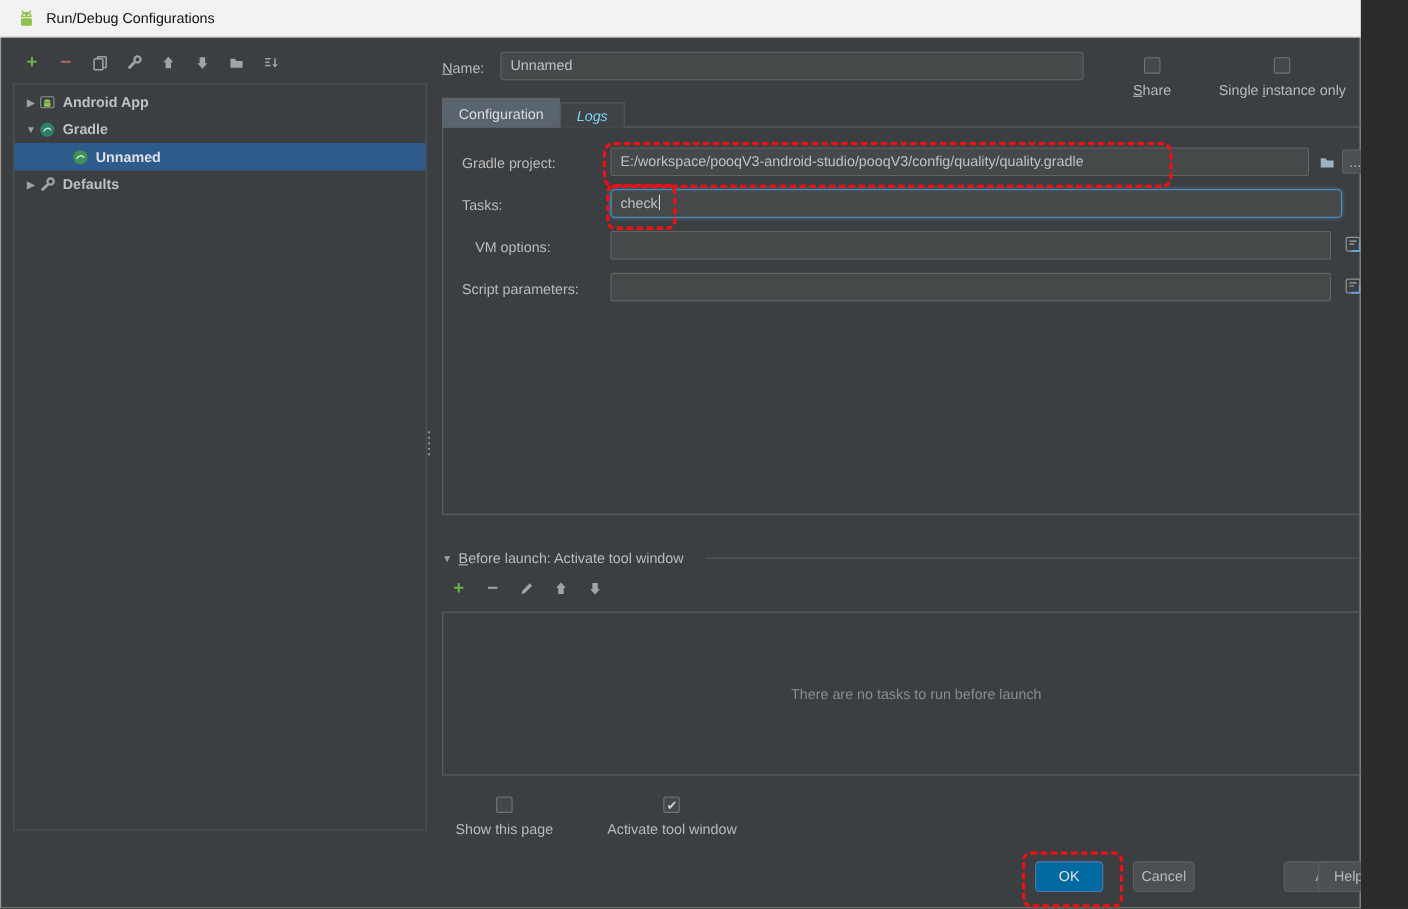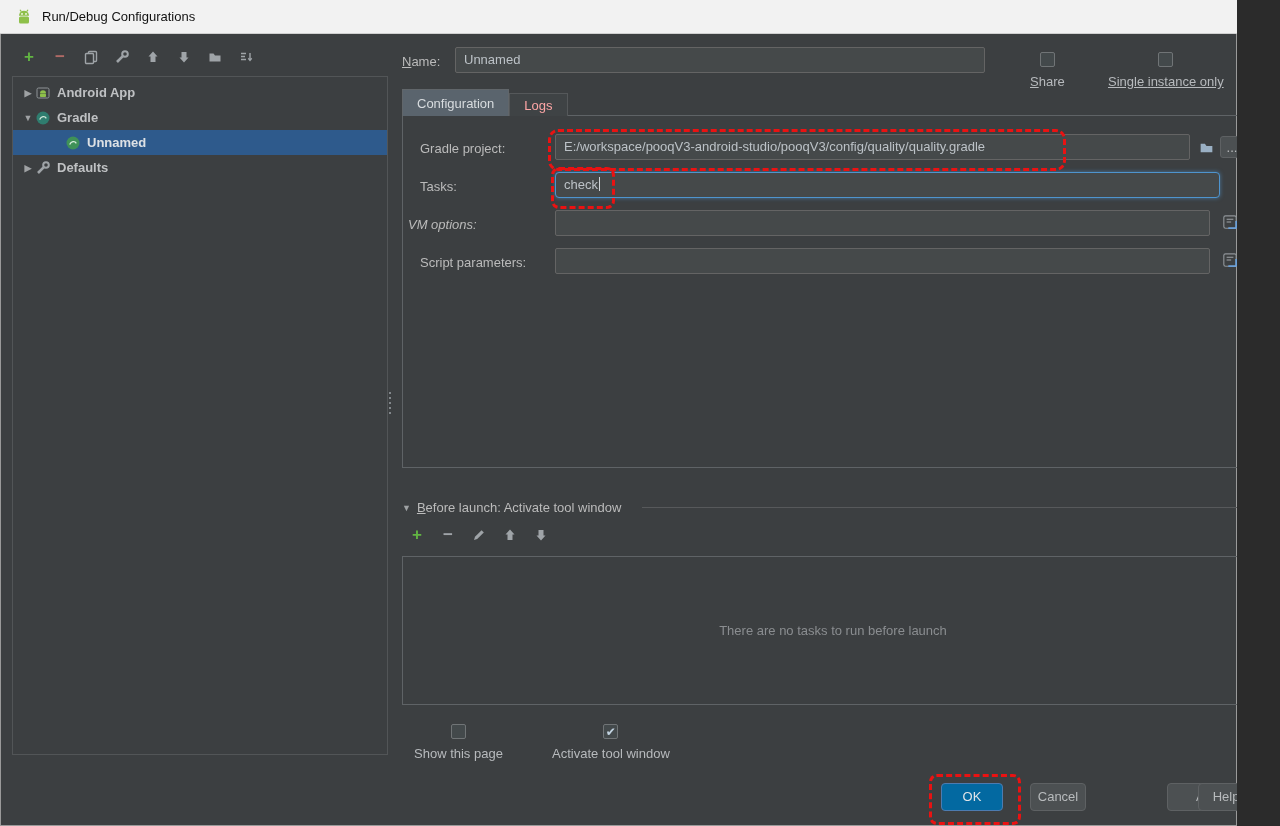--- a/index.html
+++ b/index.html
@@ -29,21 +29,21 @@
     display:flex;align-items:center;justify-content:center;color:#b8bbbd;cursor:pointer;}
   .icon-btn{position:absolute;width:22px;height:22px;display:flex;align-items:center;justify-content:center;cursor:pointer;}
   .annotation{position:absolute;border:3px dashed #ea1212;border-radius:10px;pointer-events:none;z-index:9;}
   .checkbox{width:15px;height:15px;background:#43494b;border:1px solid #707476;border-radius:2px;box-sizing:border-box;
     display:inline-flex;align-items:center;justify-content:center;font-size:12px;line-height:1;color:#c3d4e2;flex:0 0 auto;}
   .cb-row{position:absolute;display:flex;align-items:center;gap:7px;cursor:pointer;color:#b7babd;flex-direction:column;}
   
   .tabrow{position:absolute;left:402px;top:89px;display:flex;align-items:flex-end;z-index:2;justify-content:center;}
   .tab{padding:0 14px;display:flex;align-items:center;box-sizing:border-box;cursor:pointer;}
   .tab.active{height:27px;background:#5a646d;color:#d8dcdf;border:1px solid #61666a;border-bottom:none;}
-  .tab.inactive{height:23px;background:#3f4345;color:#fca5a5;border:1px solid #55585a;border-bottom:none;}
+  .tab.inactive{height:23px;background:#3f4345;color:#7dd3fc;border:1px solid #55585a;border-bottom:none;font-style:italic;}
   .panel{position:absolute;border:1px solid #5f6366;box-sizing:border-box;}
   
   .tree-panel{position:absolute;left:12px;top:76px;width:376px;height:679px;border:1px solid #525557;box-sizing:border-box;padding-top:3px;}
   .tree-row{height:25px;display:flex;align-items:center;font-weight:bold;color:#bfc1c3;cursor:pointer;}
   .tree-row.selected{background:#2e5a8c;color:#dde1e5;}
   .tree-arrow{width:14px;text-align:center;color:#9fa2a4;font-size:9px;flex:0 0 auto;}
   .tree-icon{width:16px;height:16px;margin-right:6px;flex:0 0 auto;}
   
   .toolbar{position:absolute;display:flex;gap:13px;align-items:center;}
   .tb-icon{width:18px;height:18px;display:flex;align-items:center;justify-content:center;cursor:pointer;font-size:17px;font-weight:bold;}
@@ -168,21 +168,21 @@
   <div class="lbl" style="left:402px;top:54px;">
     <span class="u">N</span><span>ame:</span>
   </div>
   <div class="field" style="left:455px;top:47px;width:530px;">
     <span>Unnamed</span>
   </div>
   <div class="cb-row" style="left:1030px;top:52px;">
     <span class="checkbox"></span>
     <span><span class="u">S</span><span>hare</span></span>
   </div>
-  <div class="cb-row" style="left:1108px;top:52px;text-decoration:underline;">
+  <div class="cb-row" style="left:1108px;top:52px;">
     <span class="checkbox"></span>
     <span><span>Single </span><span class="u">i</span><span>nstance only</span></span>
   </div>
 
   <div class="tabrow">
     <div class="tab active">
       <span>Configuration</span>
     </div>
     <div class="tab inactive">
       <span>Logs</span>
@@ -202,21 +202,21 @@
   </div>
   <div class="mini-btn" style="left:1220px;top:136px;width:24px;height:22px;">
     <span>...</span>
   </div>
 
   <div class="lbl" style="left:420px;top:179px;">Tasks:</div>
   <div class="field focused" style="left:555px;top:172px;width:665px;">
     <span>check</span><span class="caret"></span>
   </div>
 
-  <div class="lbl" style="left:408px;top:217px;font-style:italic;">VM options:</div>
+  <div class="lbl" style="left:432px;top:217px;">VM options:</div>
   <div class="field" style="left:555px;top:210px;width:655px;">
     <span></span>
   </div>
   <div class="icon-btn" style="left:1219px;top:211px;">
     <svg width="18" height="18" viewBox="0 0 16 16" fill="none">
       <rect x="2.5" y="2.5" width="11" height="11" rx="1.5" stroke="#8f9498"></rect>
       <path d="M5 5.5h6M5 8h4" stroke="#9fa4a8"></path>
       <path d="M6.5 13.5l7-0.01M13.5 13.5V7" stroke="#6a9fd8" stroke-width="1.6"></path>
     </svg>
   </div>

